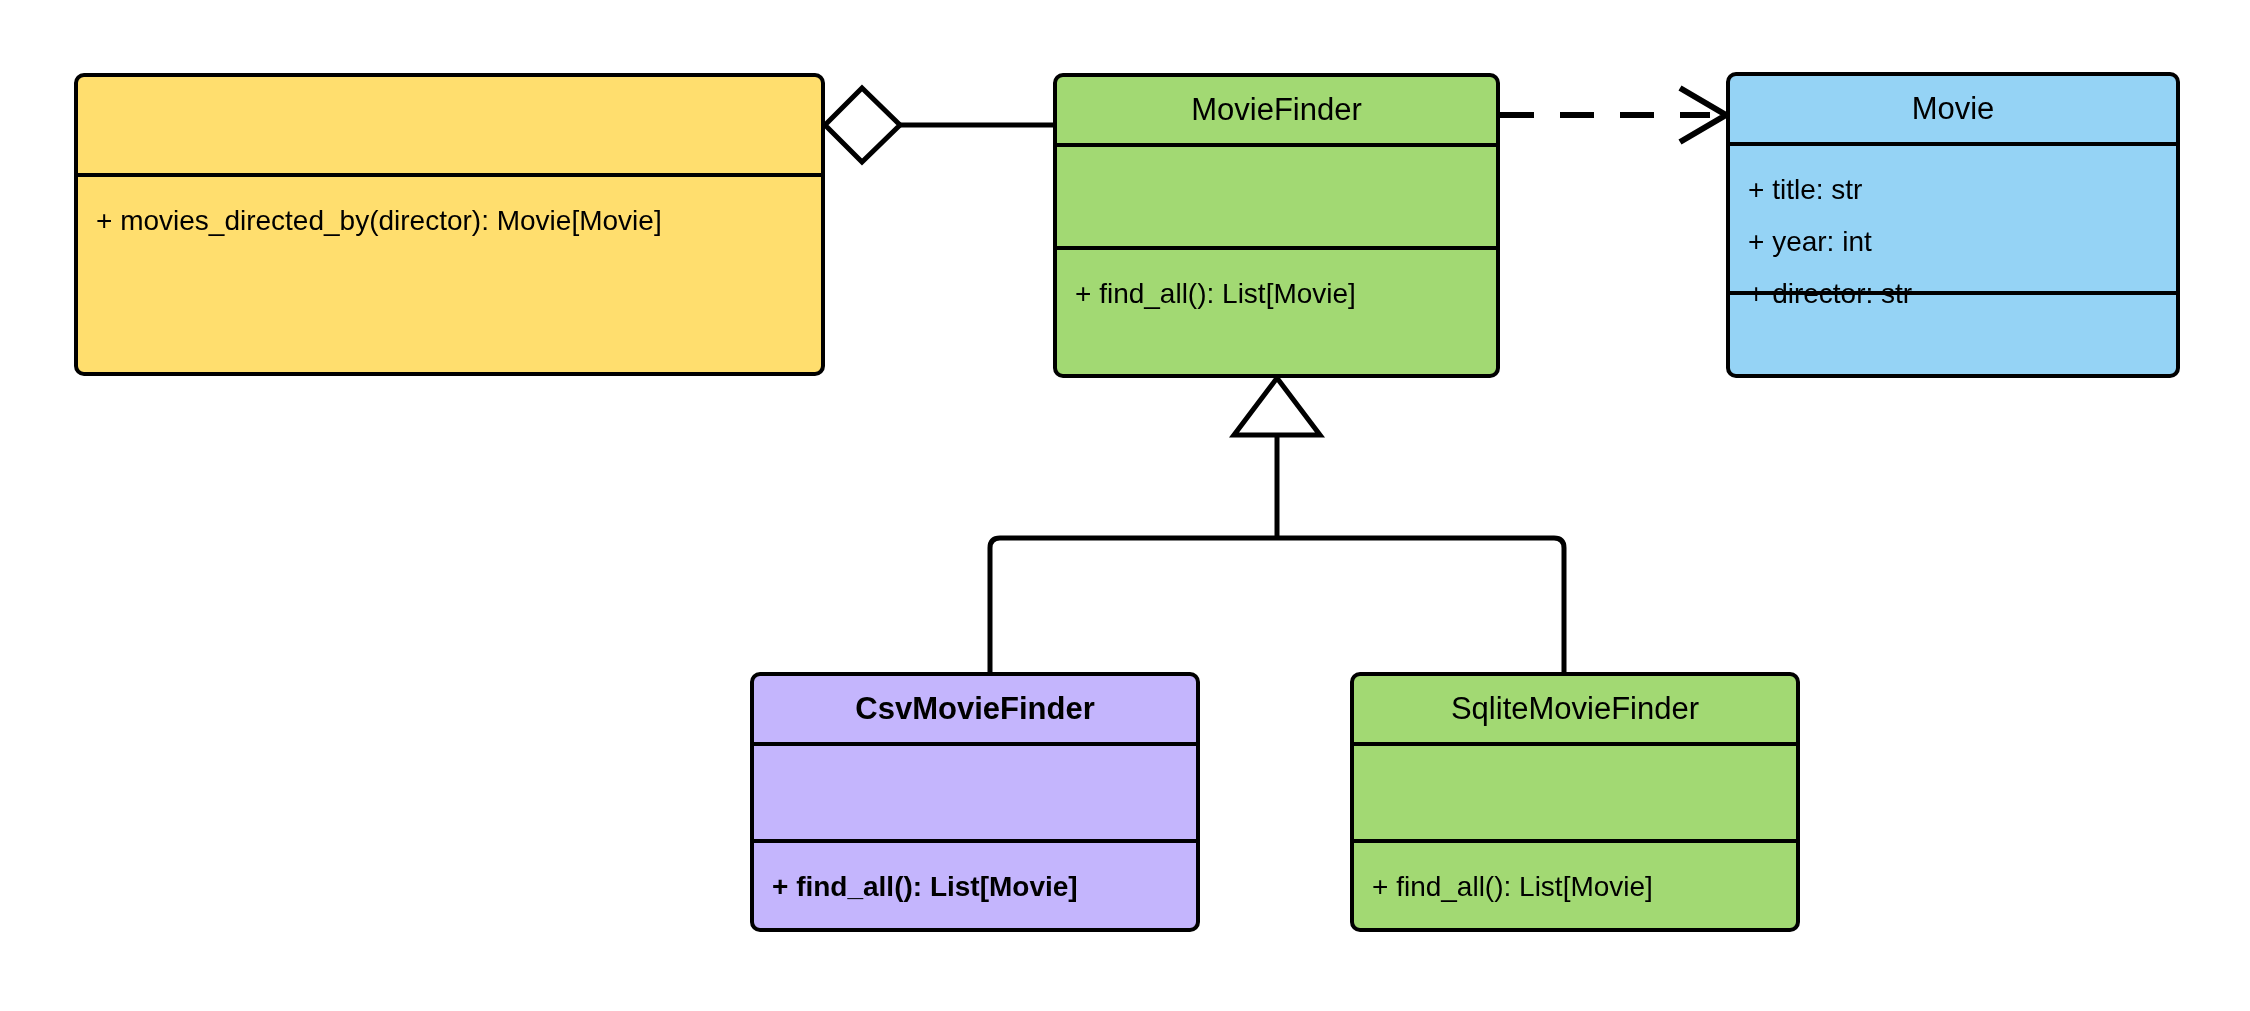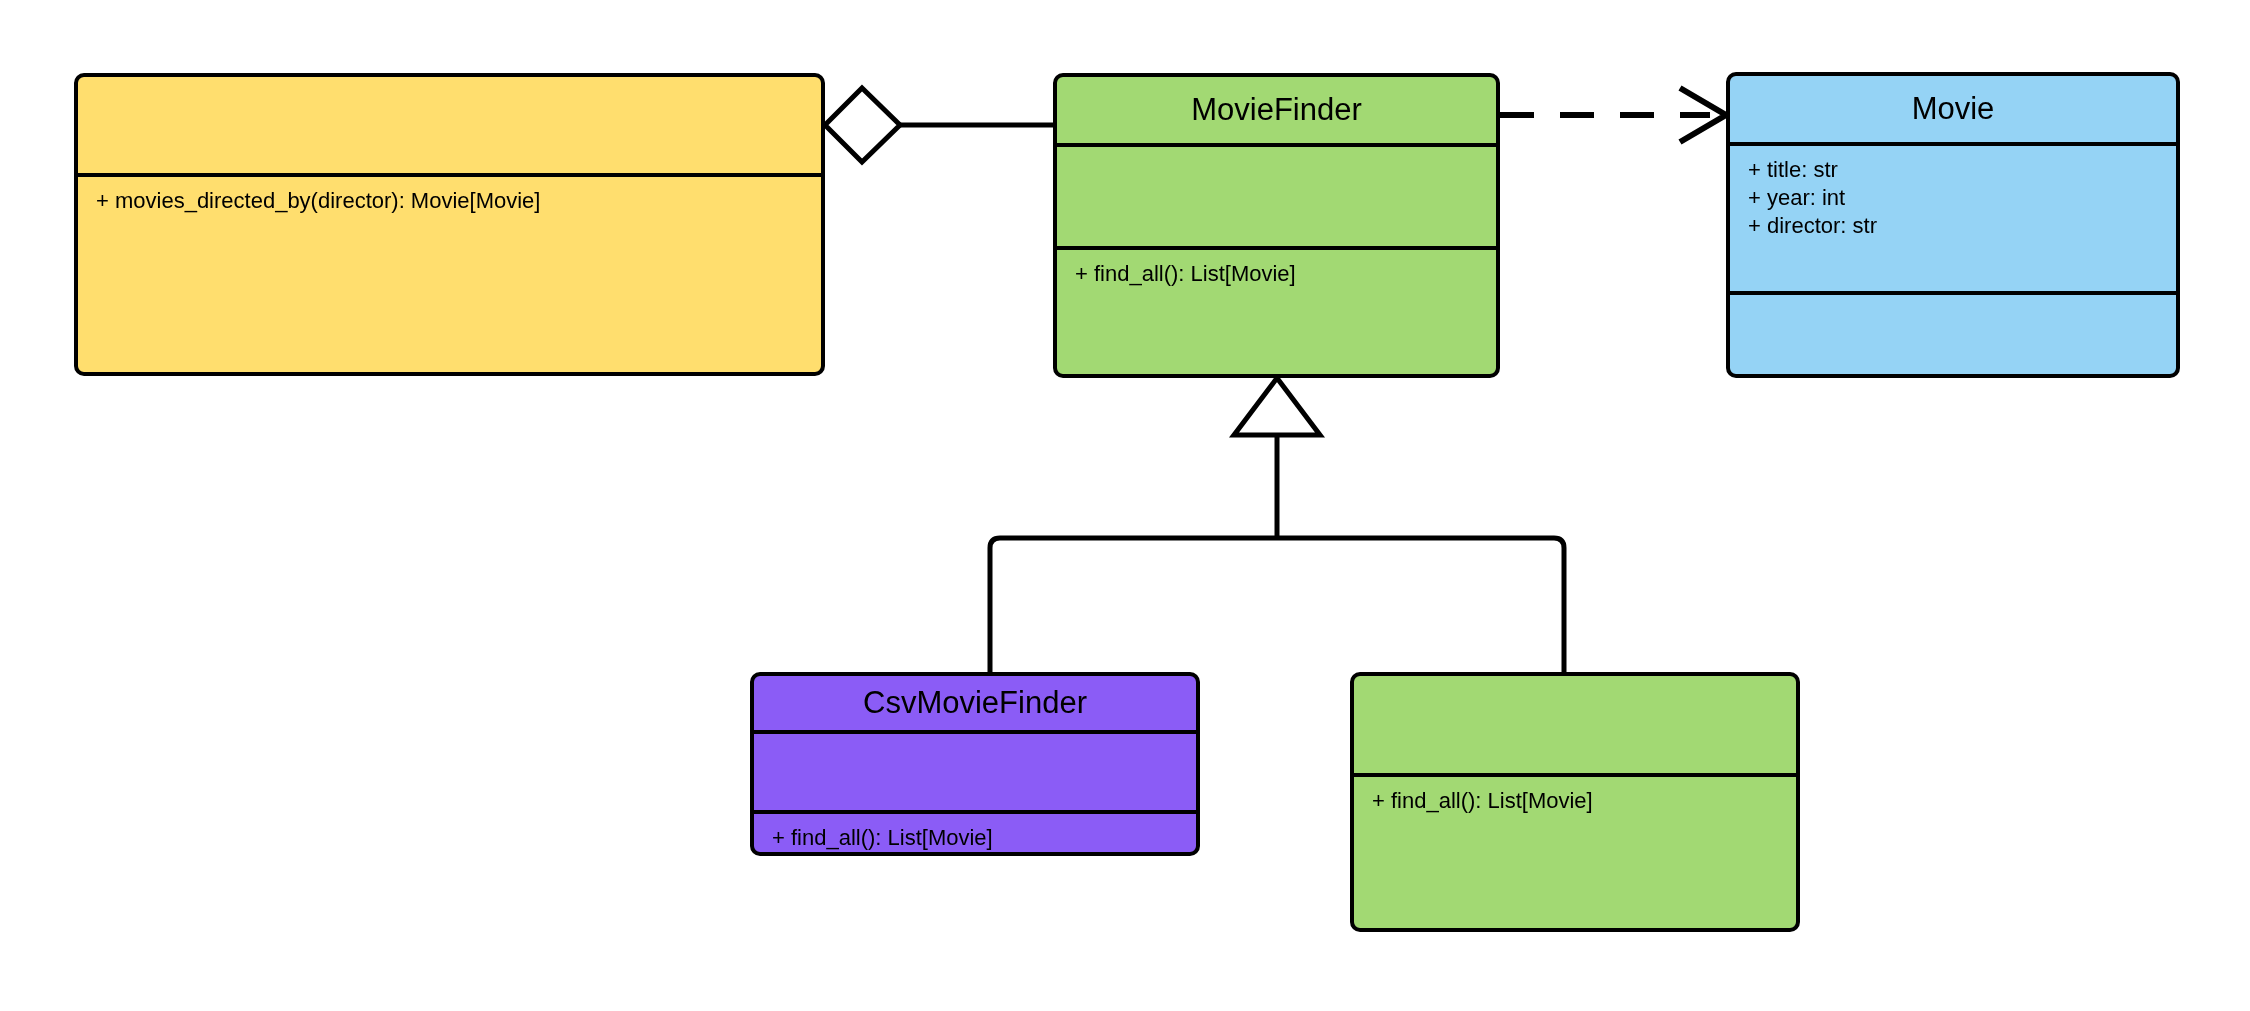--- a/index.html
+++ b/index.html
@@ -51,24 +51,25 @@
     font-size: 31px;
     color: #000000;
     line-height: 1.1;
     text-align: center;
     white-space: nowrap;
   }
   .cmp-body {
     padding: 10px 18px 0 18px;
   }
   .member {
-    font-size: 22px;
+    font-size: 28px;
     color: #000000;
     line-height: 1.28;
     white-space: nowrap;
+    margin-top: 16px;
   }
   .cmp-empty {
     padding: 0;
   }
 
   
   #class-movielister      { left: 74px;   top: 73px;  width: 751px; height: 303px; background: #FFDE6E; }
   #class-movielister .c0  { height: 66px; }
   #class-movielister .c1  { height: 96px; }
   #class-movielister .c2  { flex: 1 1 auto; }
@@ -76,21 +77,21 @@
   #class-moviefinder      { left: 1053px; top: 73px;  width: 447px; height: 305px; background: #A2D973; }
   #class-moviefinder .c0  { height: 66px; border-radius: 29px; }
   #class-moviefinder .c1  { height: 103px; }
   #class-moviefinder .c2  { flex: 1 1 auto; }
 
   #class-movie            { left: 1726px; top: 72px;  width: 454px; height: 306px; background: #95D3F5; }
   #class-movie .c0        { height: 66px; }
   #class-movie .c1        { height: 149px; }
   #class-movie .c2        { flex: 1 1 auto; }
 
-  #class-csvmoviefinder   { left: 750px;  top: 672px; width: 450px; height: 184px; background: #8b5cf6; }
+  #class-csvmoviefinder   { left: 750px;  top: 672px; width: 450px; height: 260px; background: #c4b5fd; font-weight: bold; }
   #class-csvmoviefinder .c0 { height: 66px; }
   #class-csvmoviefinder .c1 { height: 97px; }
   #class-csvmoviefinder .c2 { flex: 1 1 auto; }
 
   #class-sqlitemoviefinder { left: 1350px; top: 672px; width: 450px; height: 260px; background: #A2D973; }
   #class-sqlitemoviefinder .c0 { height: 66px; }
   #class-sqlitemoviefinder .c1 { height: 97px; }
   #class-sqlitemoviefinder .c2 { flex: 1 1 auto; }
 </style>
 </head>
@@ -156,19 +157,22 @@
     <div class="compartment cmp-name c0">
       <span class="class-title">CsvMovieFinder</span>
     </div>
     <div class="compartment cmp-body cmp-empty c1"></div>
     <div class="compartment cmp-body c2">
       <div class="member">+ find_all(): List[Movie]</div>
     </div>
   </div>
 
   <div class="uml-class" id="class-sqlitemoviefinder">
+    <div class="compartment cmp-name c0">
+      <span class="class-title">SqliteMovieFinder</span>
+    </div>
     <div class="compartment cmp-body cmp-empty c1"></div>
     <div class="compartment cmp-body c2">
       <div class="member">+ find_all(): List[Movie]</div>
     </div>
   </div>
 
 </div>
 
 </body></html>

